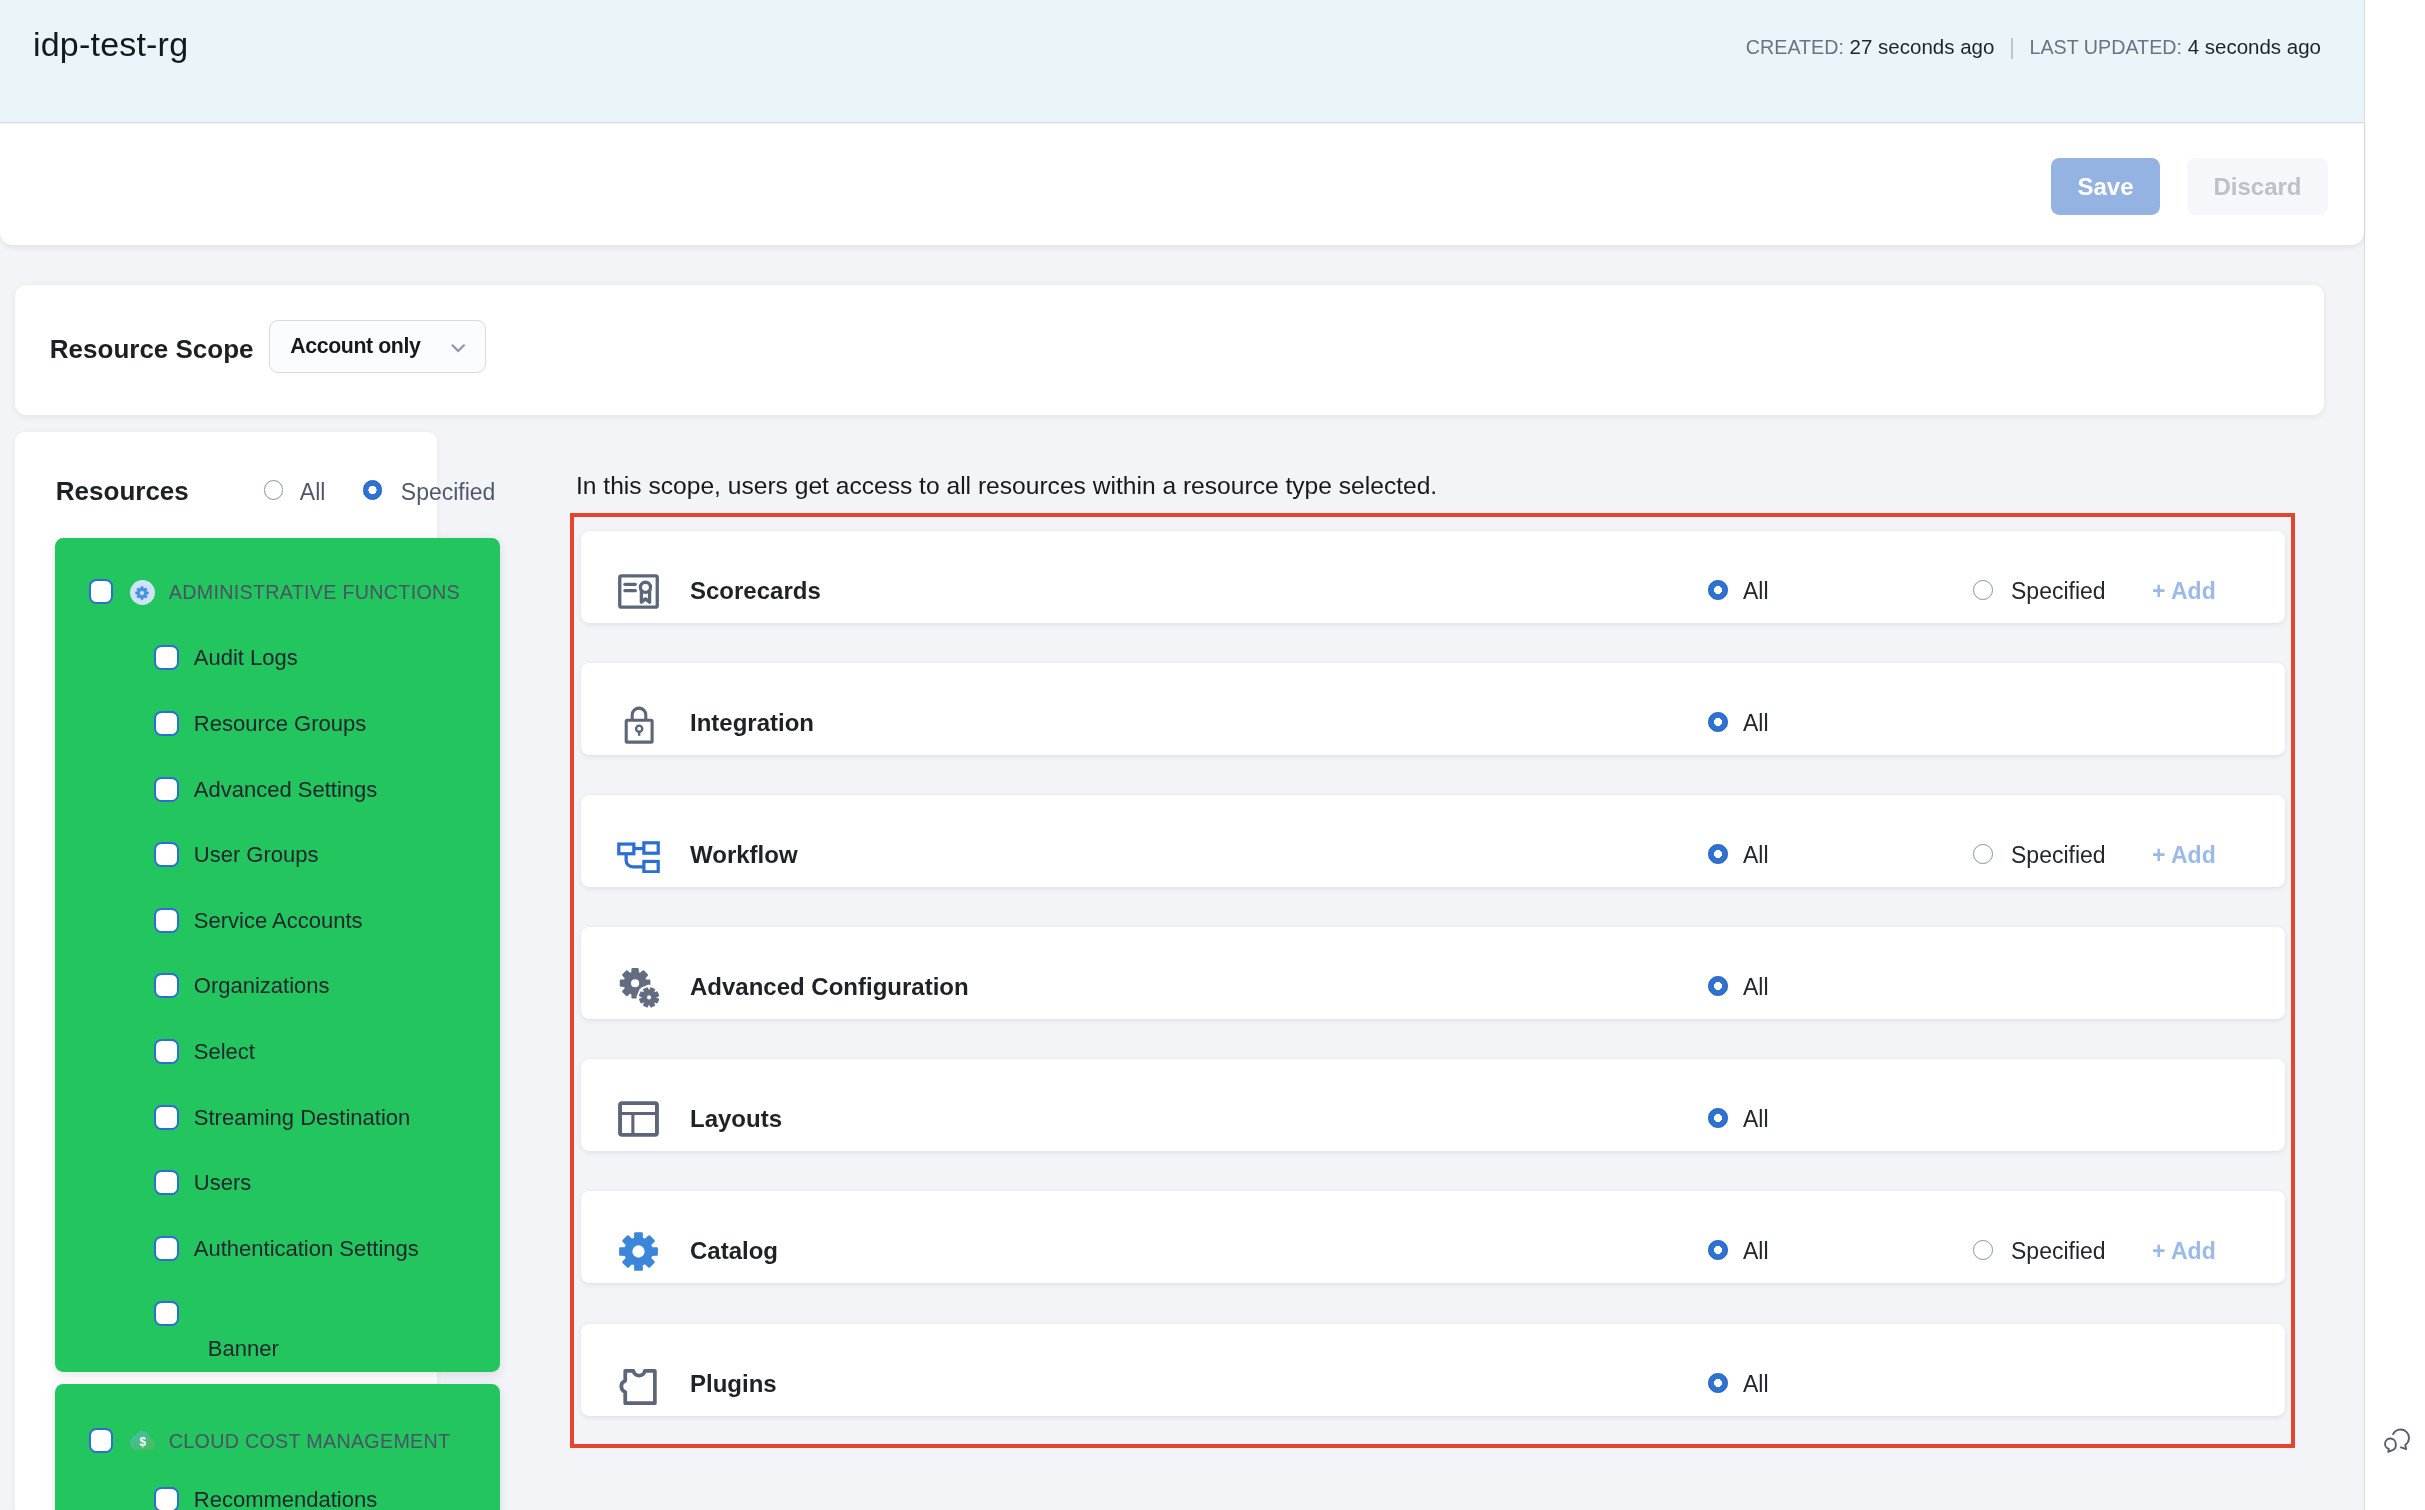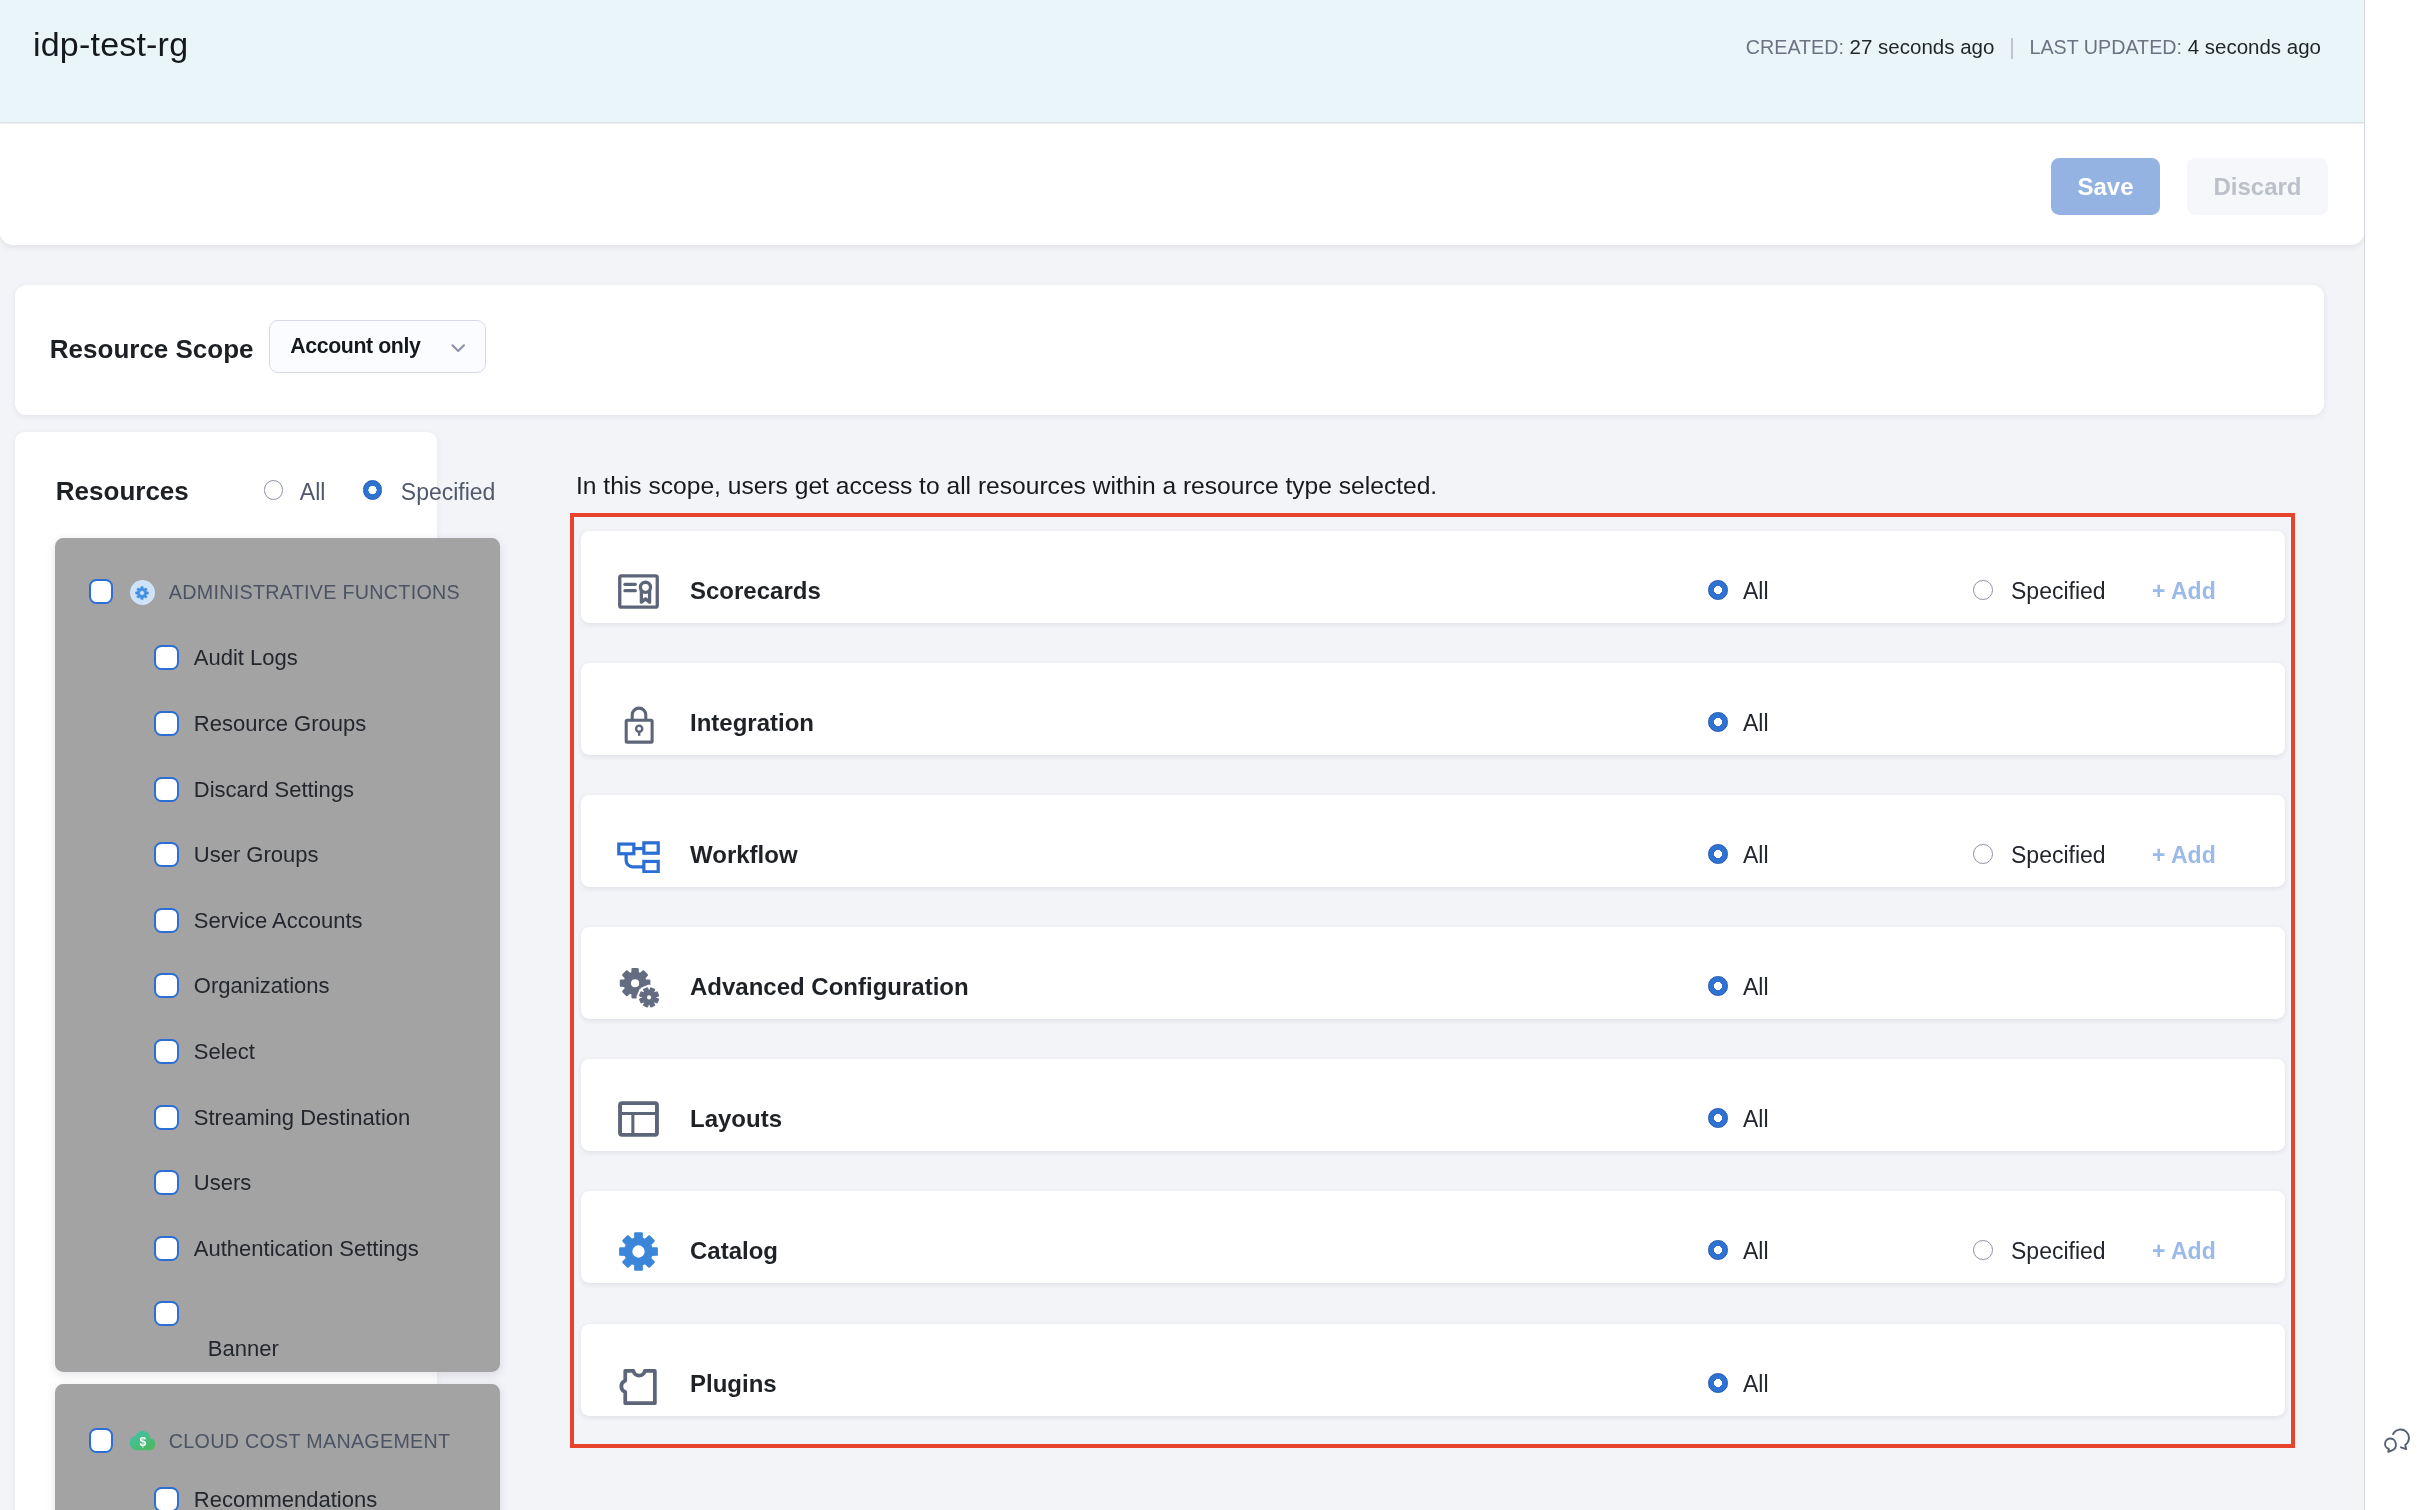--- a/index.html
+++ b/index.html
@@ -31,21 +31,21 @@
 #dropdown .t { position:absolute; left:20.5px; top:13px; font-size:21.3px; font-weight:700; letter-spacing:-0.4px; color:#15181d; }
 #dropdown svg { position:absolute; right:18px; top:20.5px; }
 
 
 #leftpanel { left:14.8px; top:432px; width:422px; height:1078px; background:#fff; border-radius:9.8px 9.8px 0 0; box-shadow:0 1.6px 6.6px rgba(40,45,70,0.06); }
 #lp-head { position:absolute; left:41px; top:44px; font-size:26px; font-weight:700; color:#1d2125; }
 .radio { position:absolute; width:19.7px; height:19.7px; border-radius:50%; }
 .radio.off { border:1.6px solid #8d93a5; background:#fff; }
 .radio.on { border:1.6px solid #1b57b5; background:radial-gradient(circle at 50% 50%, #ffffff 0 3.9px, #2e72d2 4.3px); }
 .rlabel { position:absolute; font-size:23px; color:#50596b; }
-.lcard { position:absolute; left:40px; width:445px; background:#a3a3a3; border-radius:8.2px; box-shadow:0 2.5px 9.8px rgba(40,45,70,0.13); }
+.lcard { position:absolute; left:40px; width:445px; background:#22c55e; border-radius:8.2px; box-shadow:0 2.5px 9.8px rgba(40,45,70,0.13); }
 .cb { position:absolute; width:24.6px; height:24.6px; border:2.5px solid #2b6fd4; border-radius:7.4px; background:#fff; }
 .grp-ic { position:absolute; width:25.4px; height:25.4px; border-radius:50%; background:#cfe3f8; display:flex; align-items:center; justify-content:center; }
 .grp-lb { position:absolute; font-size:19.7px; font-weight:500; color:#4b5364; letter-spacing:0.3px; white-space:nowrap; }
 .item-lb { position:absolute; font-size:22px; color:#23272d; white-space:nowrap; }
 
 
 #intro { left:576px; top:472px; font-size:24.6px; color:#17191c; }
 #redbox { left:570px; top:513px; width:1725px; height:935px; border:4.1px solid #e8432c; }
 .rowcard { position:absolute; left:581px; width:1704px; height:92px; background:#fff; border-radius:8.2px; box-shadow:0 1.6px 5.7px rgba(40,45,70,0.09); }
 .rowcard .icon svg { flex:0 0 auto; } .rowcard .icon { position:absolute; left:37px; top:19px; width:41px; height:82px; display:flex; align-items:center; justify-content:center; }
@@ -93,21 +93,21 @@
         <svg width="14" height="14" viewBox="0 0 24 24">
           <path d="M10.12,4.43 L10.14,1.36 L13.86,1.36 L13.88,4.43 L16.02,5.32 L18.21,3.16 L20.84,5.79 L18.68,7.98 L19.57,10.12 L22.64,10.14 L22.64,13.86 L19.57,13.88 L18.68,16.02 L20.84,18.21 L18.21,20.84 L16.02,18.68 L13.88,19.57 L13.86,22.64 L10.14,22.64 L10.12,19.57 L7.98,18.68 L5.79,20.84 L3.16,18.21 L5.32,16.02 L4.43,13.88 L1.36,13.86 L1.36,10.14 L4.43,10.12 L5.32,7.98 L3.16,5.79 L5.79,3.16 L7.98,5.32 Z M16.30,12.00 A4.3,4.3 0 1 0 7.70,12.00 A4.3,4.3 0 1 0 16.30,12.00 Z" fill="#418ee2" stroke="#418ee2" stroke-width="1.4" stroke-linejoin="round" fill-rule="evenodd"></path>
         </svg>
       </div>
     <div class="grp-lb" style="left:114px; top:43px;">ADMINISTRATIVE FUNCTIONS</div>
     <div class="cb" style="left:99px; top:107px; width:25.4px; height:25.4px;"></div>
     <div class="item-lb" style="left:139px; top:107px;">Audit Logs</div>
     <div class="cb" style="left:99px; top:173px; width:25.4px; height:25.4px;"></div>
     <div class="item-lb" style="left:139px; top:173px;">Resource Groups</div>
     <div class="cb" style="left:99px; top:239px; width:25.4px; height:25.4px;"></div>
-    <div class="item-lb" style="left:139px; top:239px;">Discard Settings</div>
+    <div class="item-lb" style="left:139px; top:239px;">Advanced Settings</div>
     <div class="cb" style="left:99px; top:304px; width:25.4px; height:25.4px;"></div>
     <div class="item-lb" style="left:139px; top:304px;">User Groups</div>
     <div class="cb" style="left:99px; top:370px; width:25.4px; height:25.4px;"></div>
     <div class="item-lb" style="left:139px; top:370px;">Service Accounts</div>
     <div class="cb" style="left:99px; top:435px; width:25.4px; height:25.4px;"></div>
     <div class="item-lb" style="left:139px; top:435px;">Organizations</div>
     <div class="cb" style="left:99px; top:501px; width:25.4px; height:25.4px;"></div>
     <div class="item-lb" style="left:139px; top:501px;">Select</div>
     <div class="cb" style="left:99px; top:567px; width:25.4px; height:25.4px;"></div>
     <div class="item-lb" style="left:139px; top:567px;">Streaming Destination</div>

